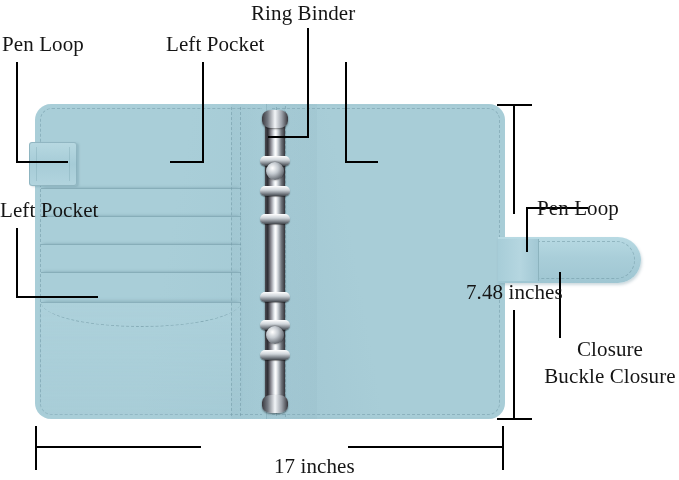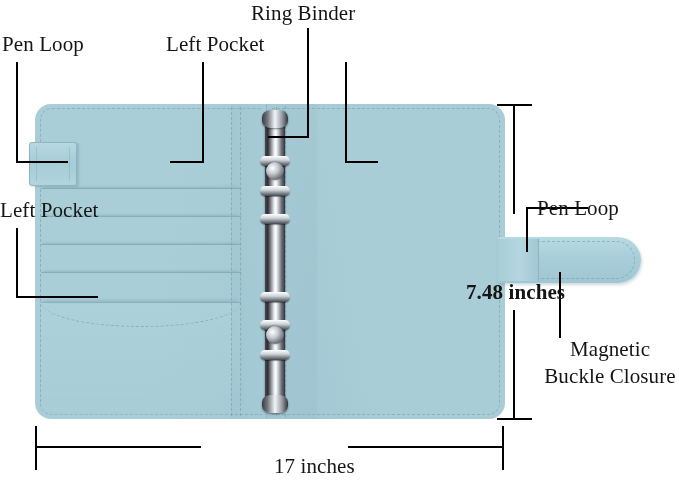--- a/index.html
+++ b/index.html
@@ -313,19 +313,19 @@
   <div class="vline" style="left:35px;  top:426px; height:44px;"></div>
   <div class="vline" style="left:502px; top:426px; height:44px;"></div>
   <div class="hline" style="left:35px;  top:446px; width:166px;"></div>
   <div class="hline" style="left:348px; top:446px; width:156px;"></div>
 
   <div class="label" style="left:2px;   top:33px;">Pen Loop</div>
   <div class="label" style="left:166px; top:33px;">Left Pocket</div>
   <div class="label" style="left:251px; top:2px;">Ring Binder</div>
   <div class="label" style="left:0px;   top:199px;">Left Pocket</div>
   <div class="label" style="left:537px; top:197px;">Pen Loop</div>
-  <div class="label" style="left:610px; top:338px; transform:translateX(-50%);">Magnetic</div>
+  <div class="label" style="left:610px; top:338px; transform:translateX(-50%);">Closure</div>
   <div class="label" style="left:610px; top:365px; transform:translateX(-50%);">Buckle Closure</div>
 
-  <div class="label" style="left:466px; top:281px;font-weight:bold;">7.48 inches</div>
+  <div class="label" style="left:466px; top:281px;">7.48 inches</div>
   <div class="label" style="left:274px; top:455px;">17 inches</div>
 
 </div>
 
 </body></html>

